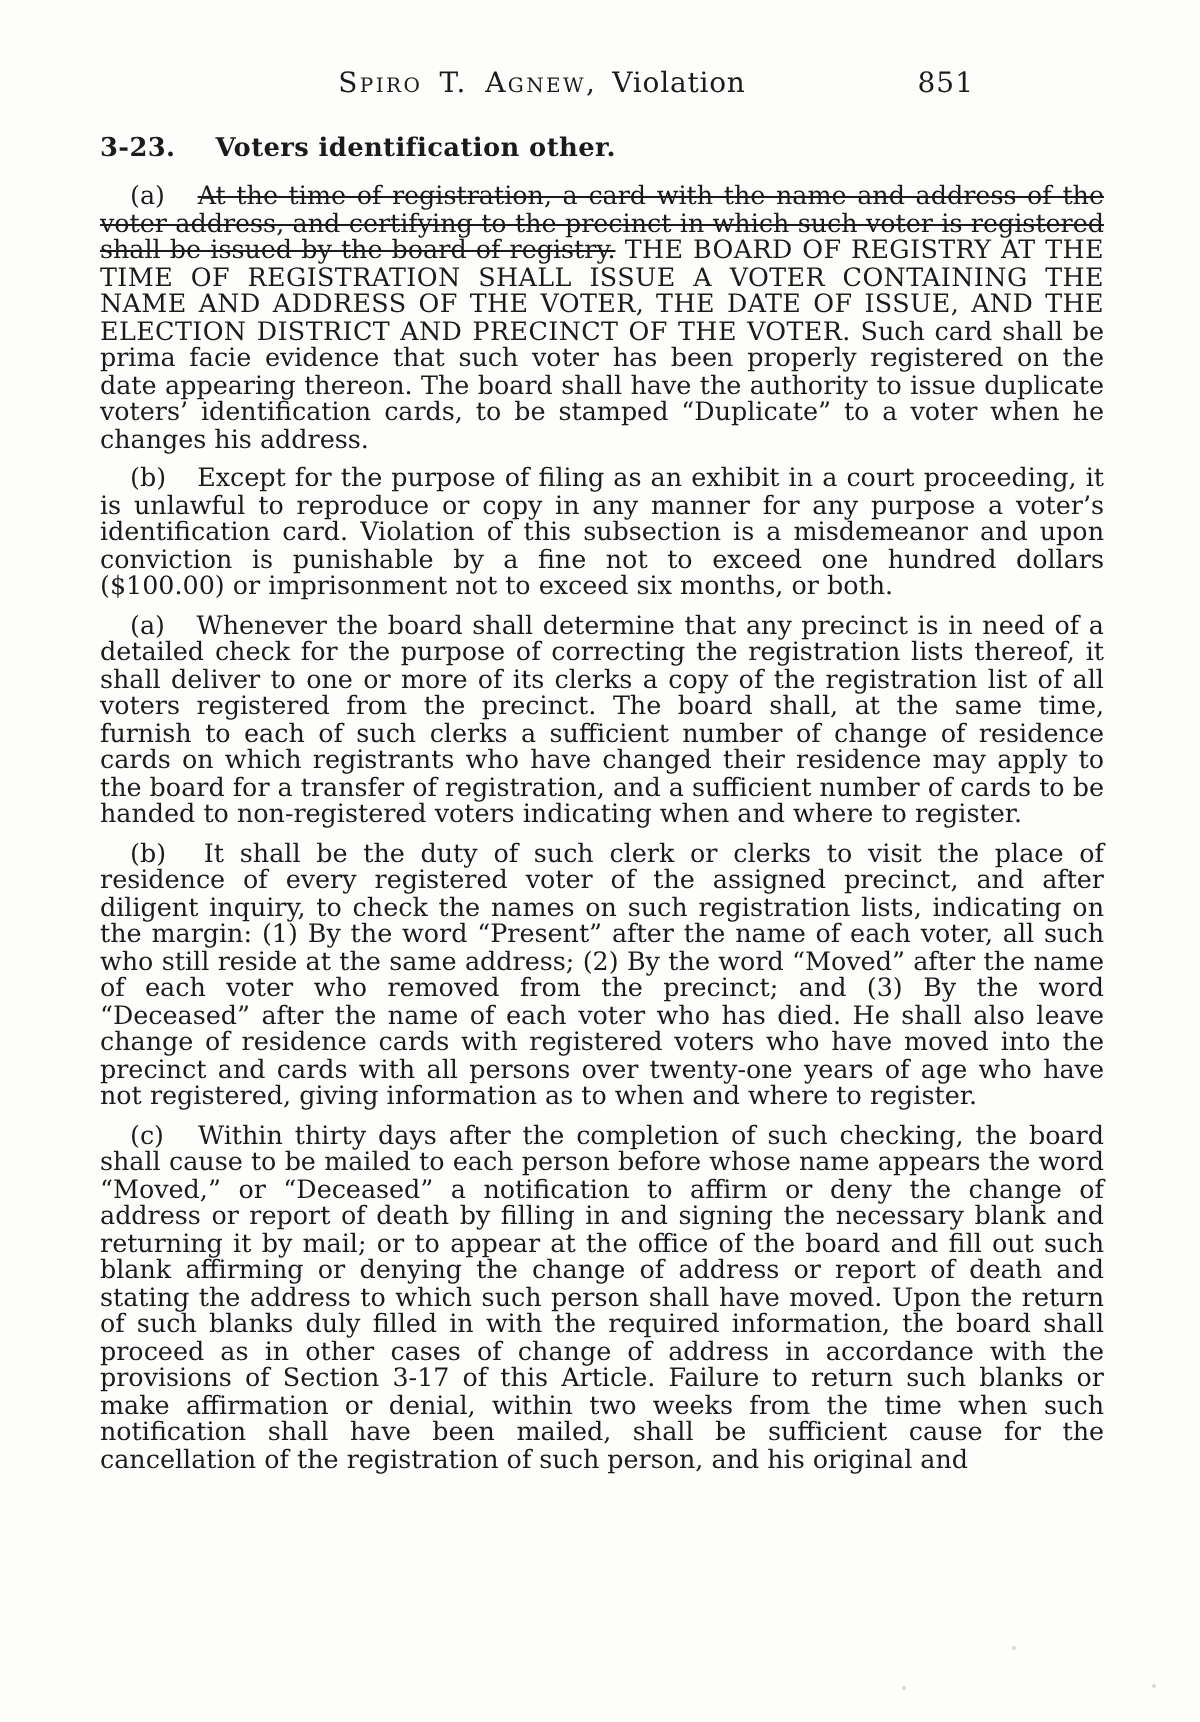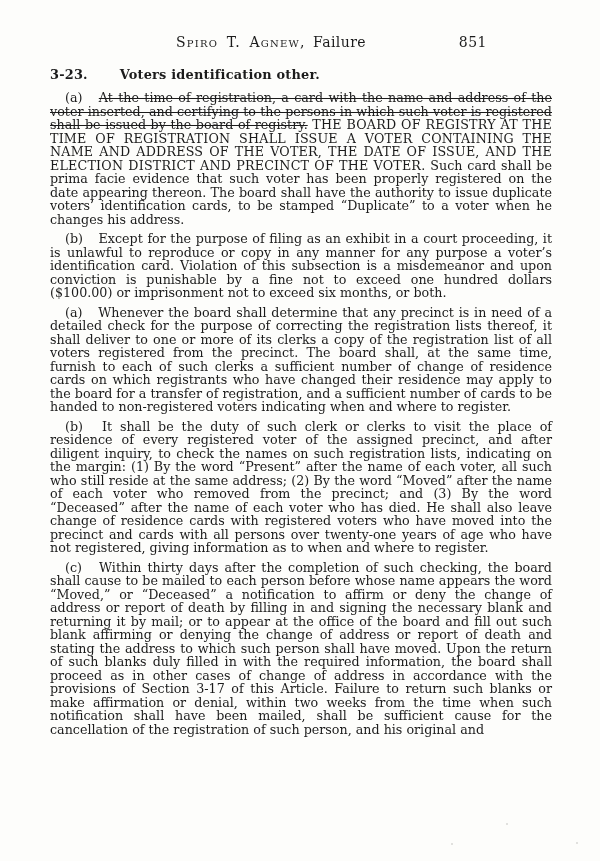--- a/index.html
+++ b/index.html
@@ -58,21 +58,21 @@
   .sec-heading {
     font-size: 12.9px;
     font-weight: bold;
     margin: 15px 0 9px 0;
     letter-spacing: 0.2px;
   }
   .section:first-of-type .sec-heading {
     margin-top: 0;
   }
   .sec-number {
-    margin-right: 32px;
+    margin-right: 20px;
   }
   
   .para {
     font-size: 12.7px;
     line-height: 13.5px;
     text-align: justify;
     text-indent: 15px;
     margin: 6px 0 0 0;
   }
   .para-label {
@@ -97,33 +97,33 @@
   .speck-3 { width: 2px; height: 2px; left: 576px; top: 842px; }
 </style>
 </head>
 <body>
 
 <div class="page">
 
   <div class="running-head">
     <div class="head-title">
       <span class="head-name">Spiro T. Agnew,</span>
-      <span class="head-role">Failure</span>
+      <span class="head-role">Violation</span>
     </div>
     <span class="page-number">851</span>
   </div>
 
   <div class="section">
     <div class="sec-heading">
       <span class="sec-number">3-23.</span><span class="sec-title">Voters identification other.</span>
     </div>
 
     <p class="para">
       <span class="para-label">(a)</span>
-      <span class="seg seg-strike">At the time of registration, a card with the name and address of the voter inserted, and certifying to the persons in which such voter is registered shall be issued by the board of registry.</span>
+      <span class="seg seg-strike">At the time of registration, a card with the name and address of the voter address, and certifying to the precinct in which such voter is registered shall be issued by the board of registry.</span>
       <span class="seg seg-caps">THE BOARD OF REGISTRY AT THE TIME OF REGISTRATION SHALL ISSUE A VOTER CONTAINING THE NAME AND ADDRESS OF THE VOTER, THE DATE OF ISSUE, AND THE ELECTION DISTRICT AND PRECINCT OF THE VOTER.</span>
       <span class="seg">Such card shall be prima facie evidence that such voter has been properly registered on the date appearing thereon. The board shall have the authority to issue duplicate voters’ identification cards, to be stamped “Duplicate” to a voter when he changes his address.</span>
     </p>
 
     <p class="para">
       <span class="para-label">(b)</span>
       <span class="seg">Except for the purpose of filing as an exhibit in a court proceeding, it is unlawful to reproduce or copy in any manner for any purpose a voter’s identification card. Violation of this subsection is a misdemeanor and upon conviction is punishable by a fine not to exceed one hundred dollars ($100.00) or imprisonment not to exceed six months, or both.</span>
     </p>
   </div>
 

